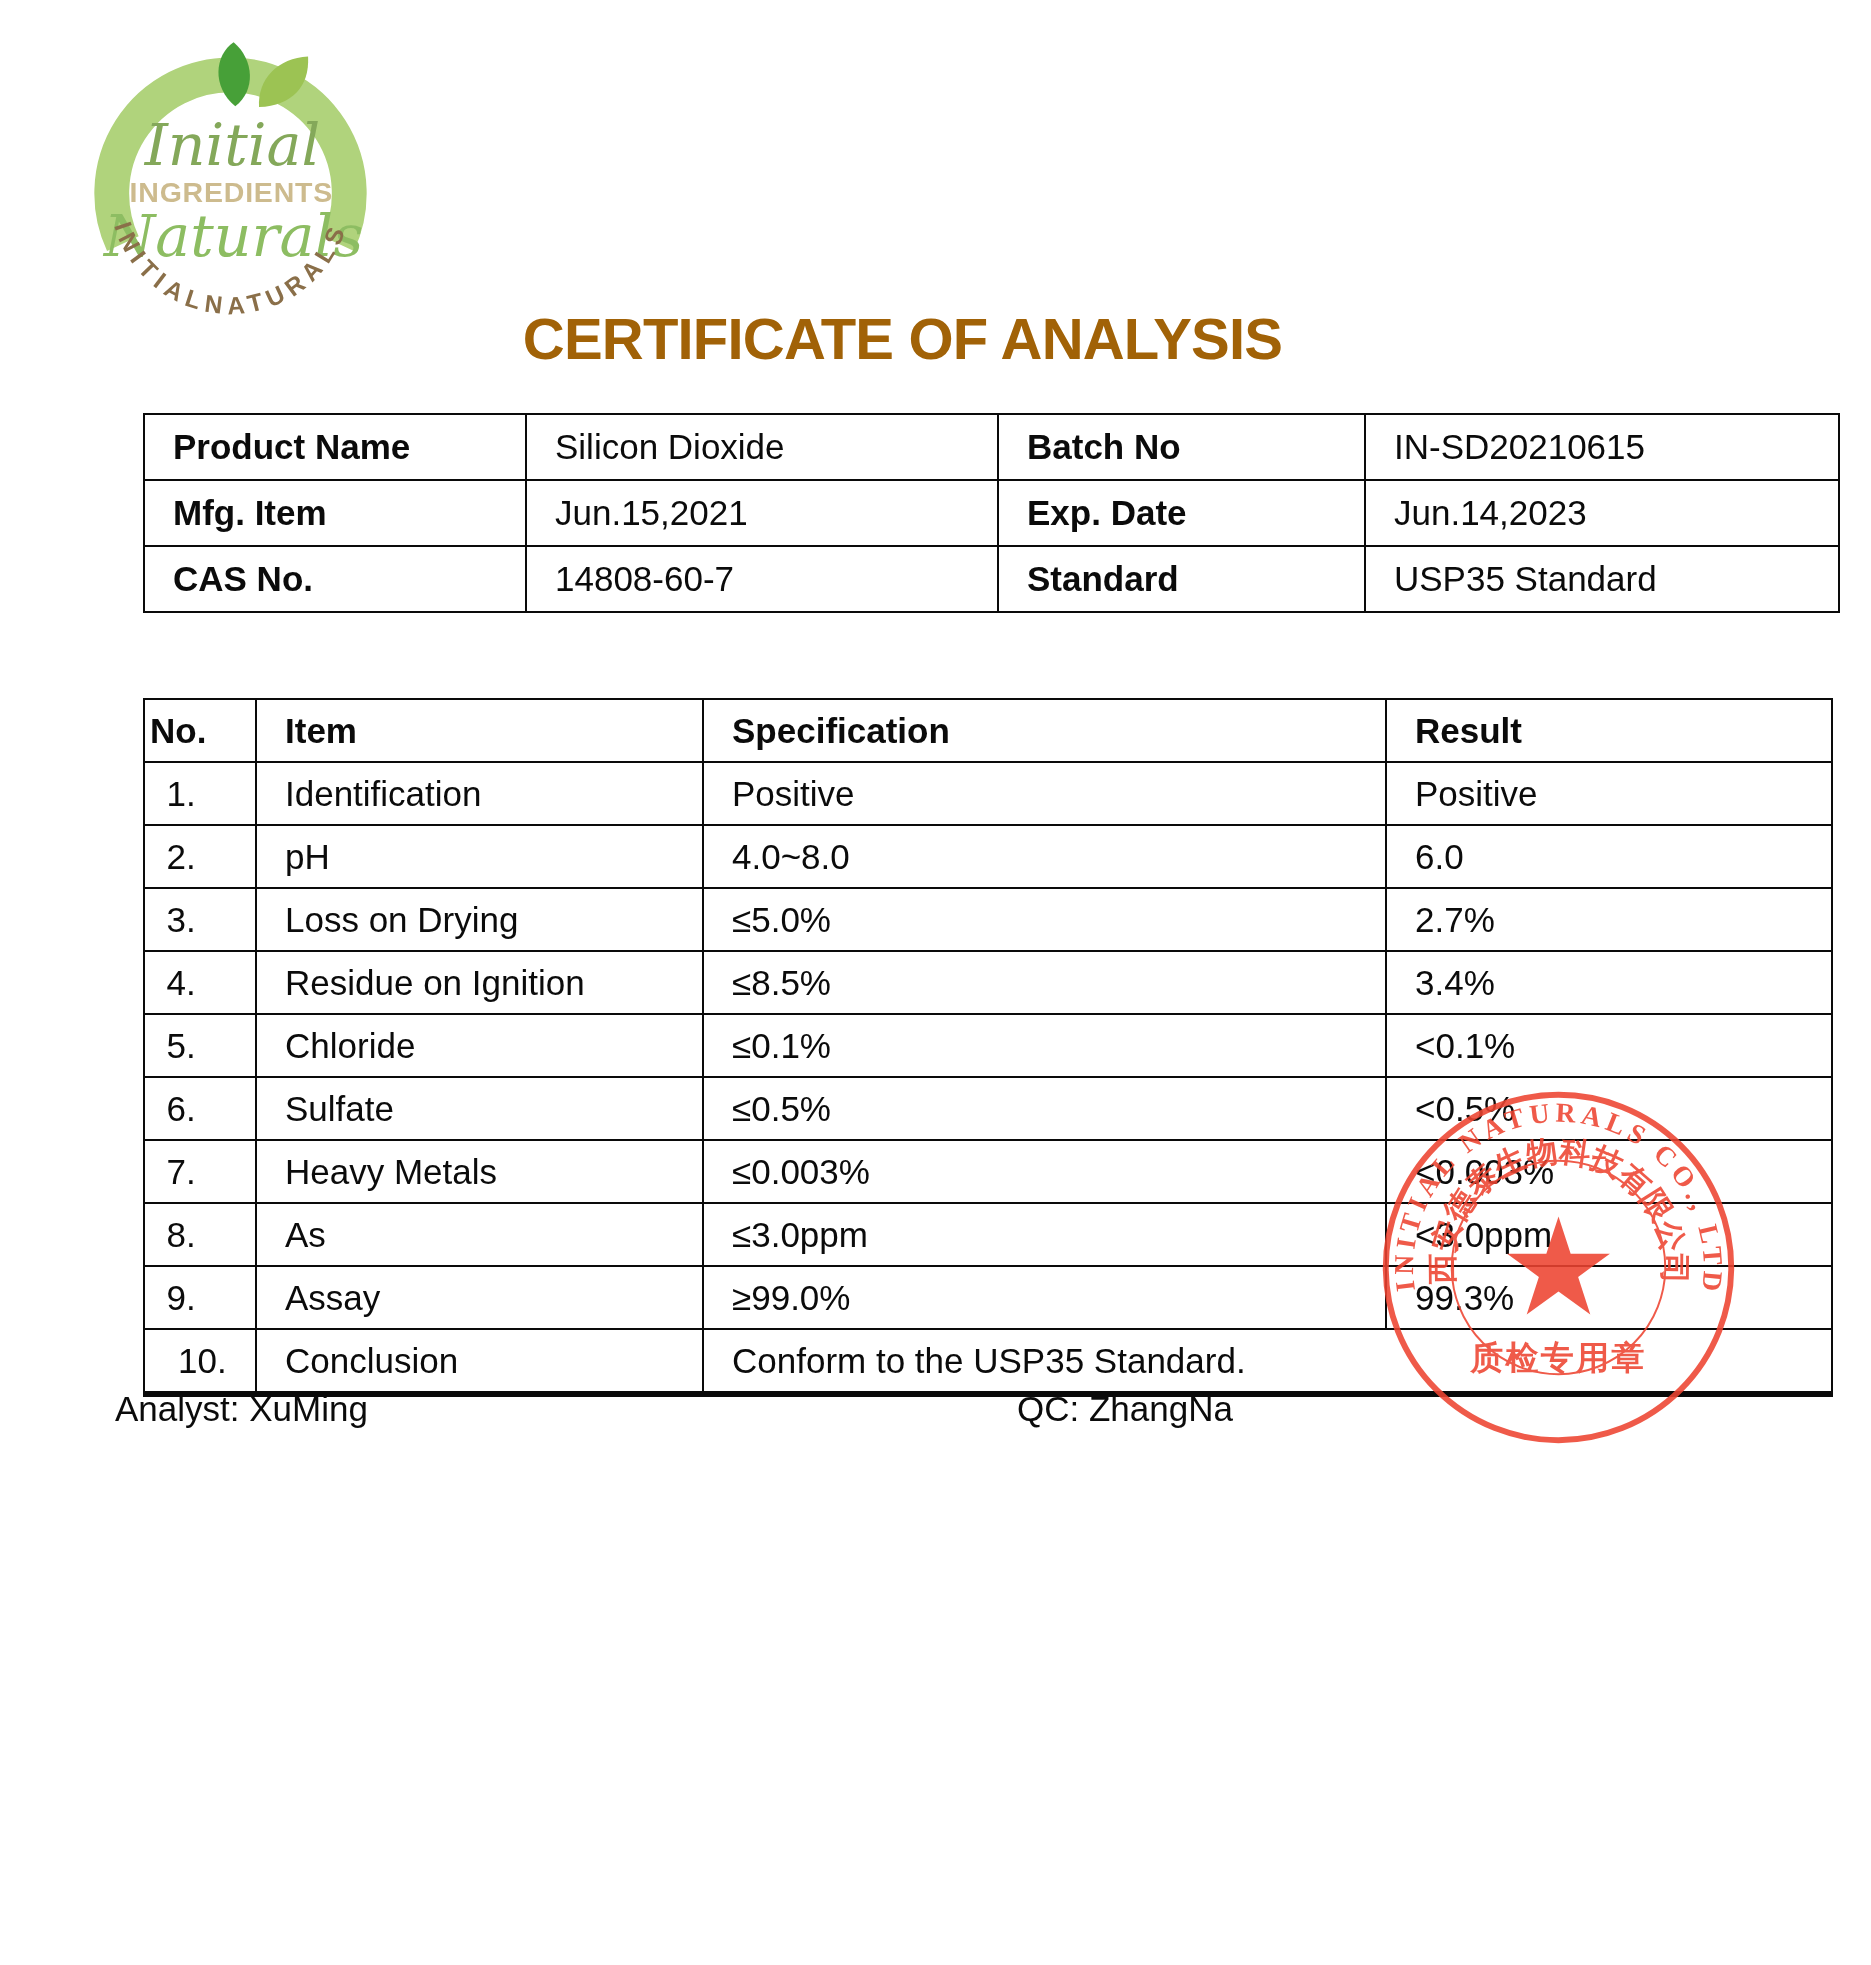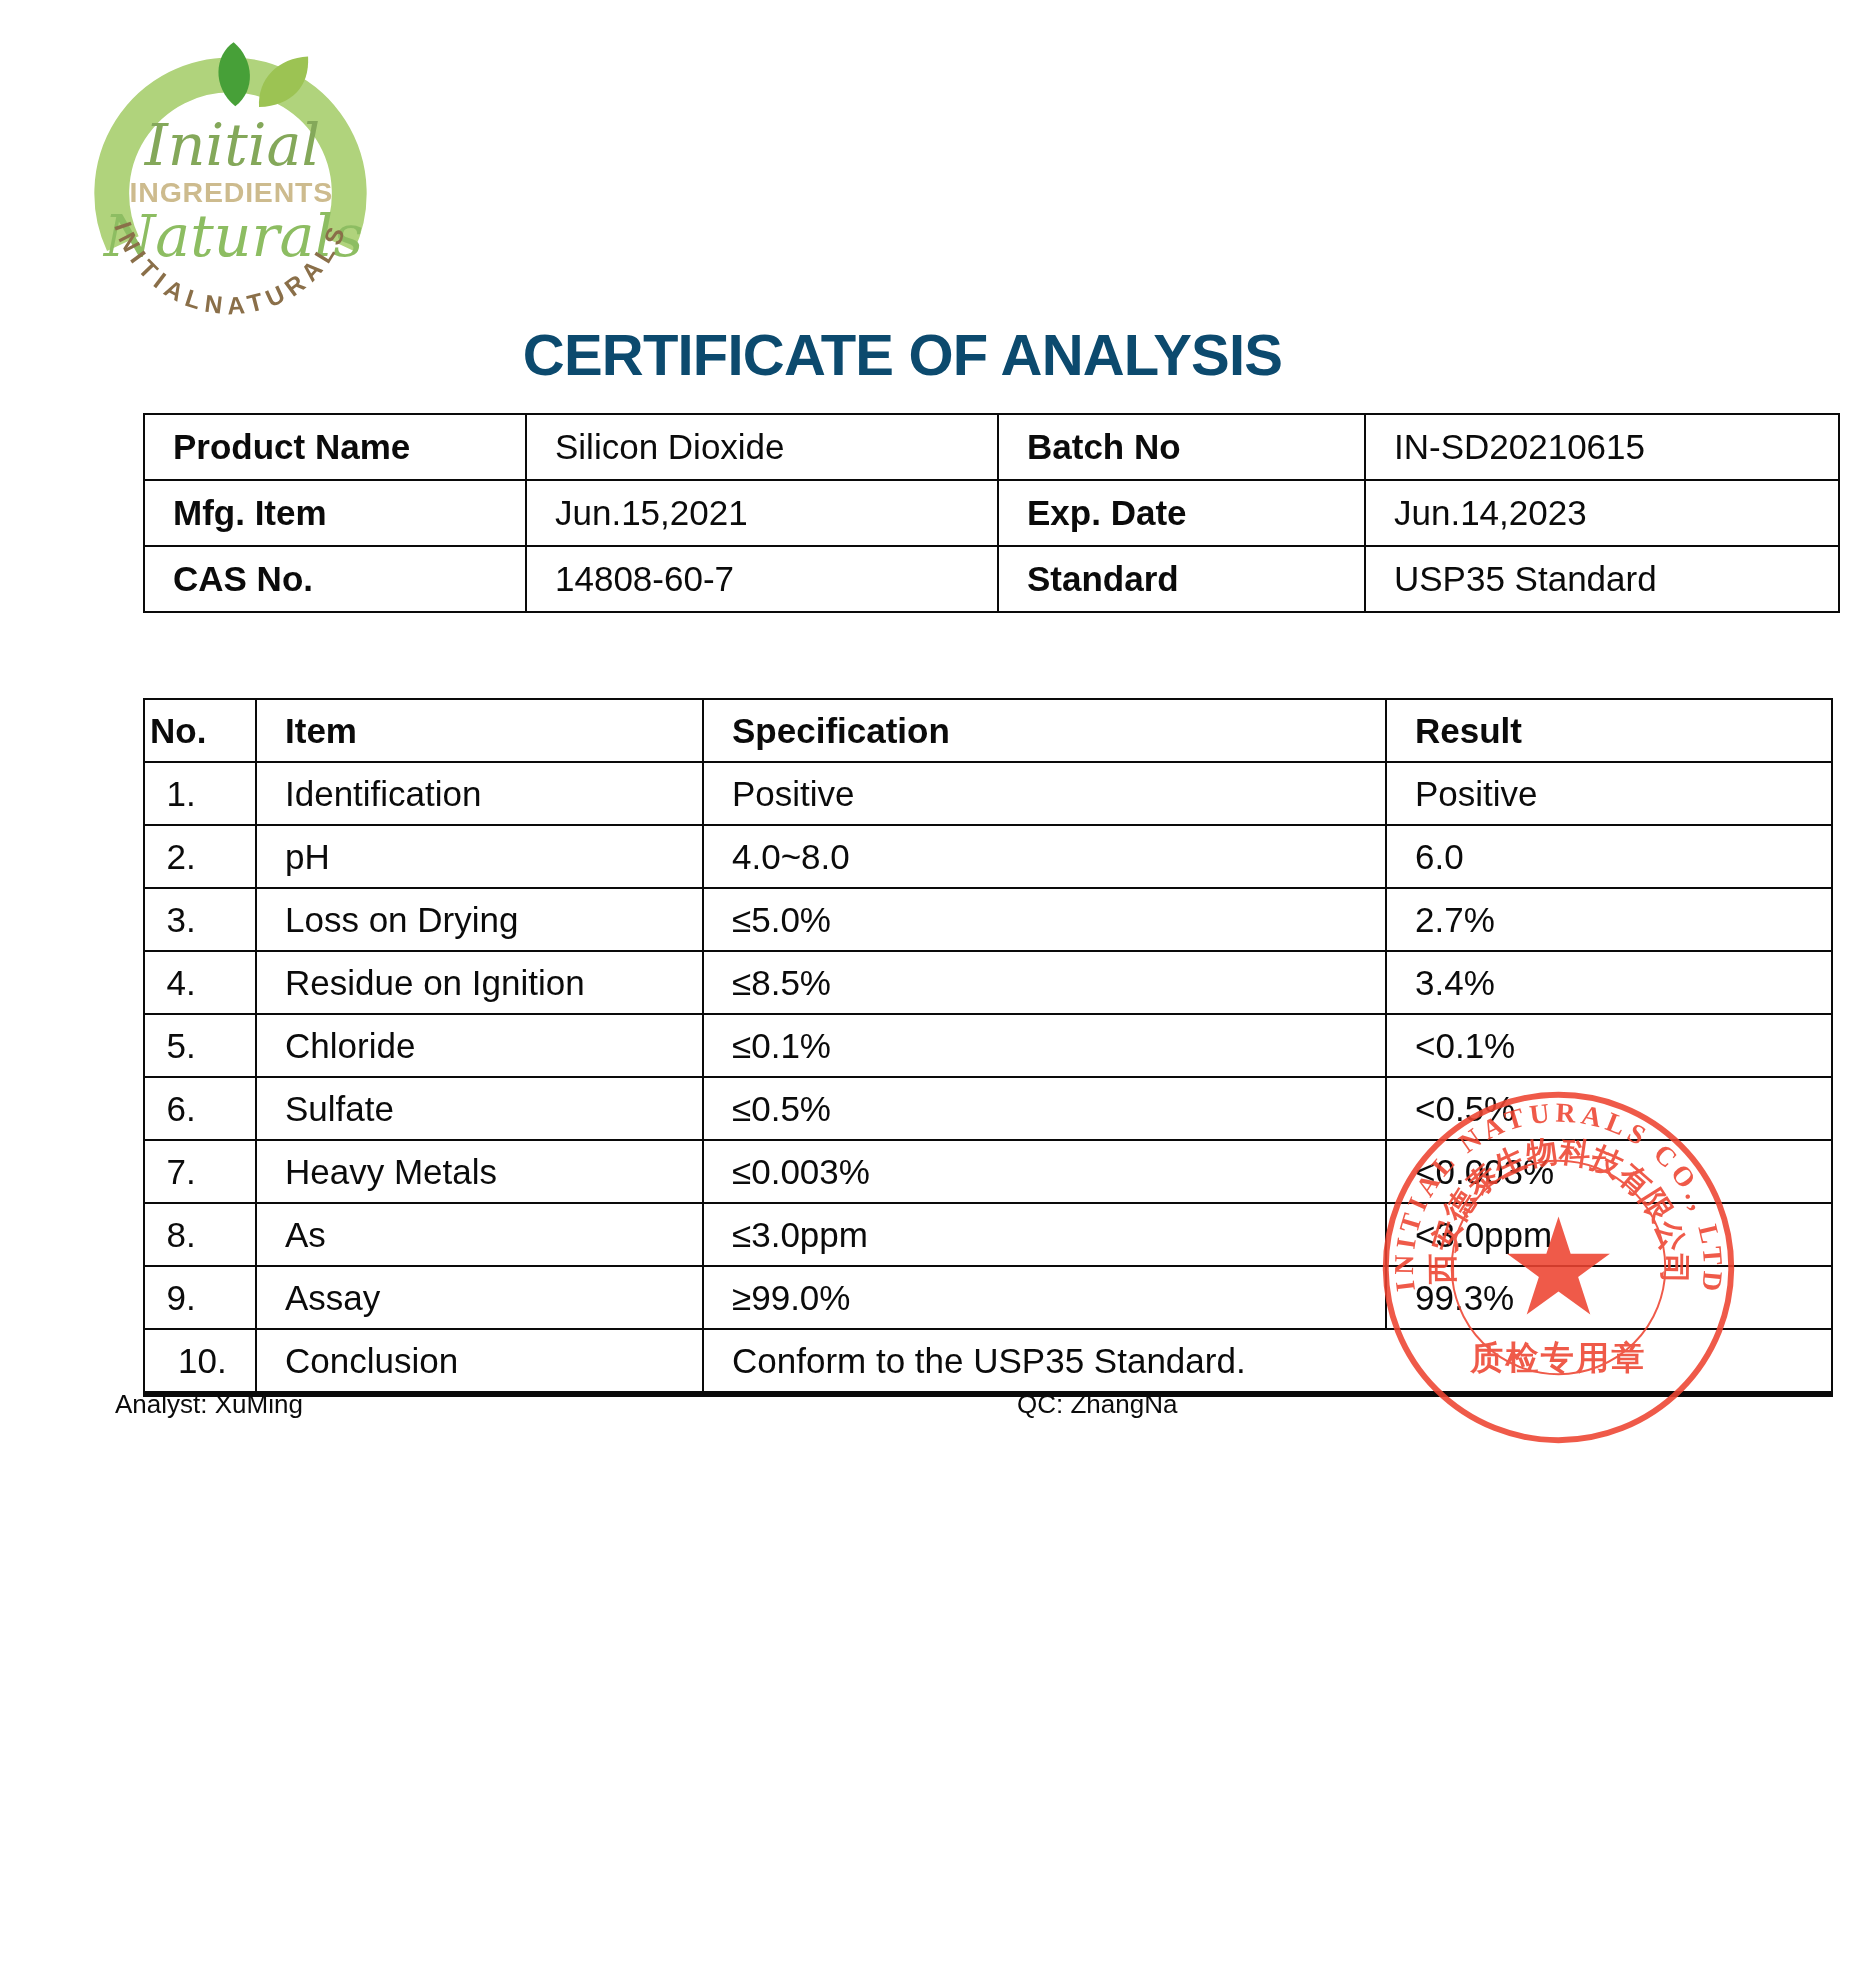--- a/index.html
+++ b/index.html
@@ -9,35 +9,35 @@
     background:#ffffff;
     font-family:"Liberation Sans", sans-serif;
     color:#0b0b0b;
     overflow:hidden;
   }
   
   #logo{position:absolute;left:88px;top:39px;width:285px;height:291px;}
   .logo-script{font-family:"DejaVu Serif", serif;font-style:italic;}
   
   #title{
-    position:absolute;left:0;top:321px;width:1805px;
-    text-align:center;font-size:58px;font-weight:700;letter-spacing:-0.8px;color:#0c4a6e;
+    position:absolute;left:0;top:305px;width:1805px;
+    text-align:center;font-size:58px;font-weight:700;letter-spacing:-0.8px;color:#a16207;
   }
   
   table{border-collapse:collapse;table-layout:fixed;position:absolute;background:transparent;margin-left:47px;}
   td,th{border:2.4px solid #0a0a0a;vertical-align:middle;font-size:35px;padding:0 0 0 28px;text-align:left;overflow:hidden;white-space:nowrap;}
   #info-table{left:96px;top:413px;width:1696px;}
   #info-table td{height:64px;}
   .lbl{font-weight:700;}
   #results-table{left:96px;top:698px;width:1688px;}
   #results-table td,#results-table th{height:61px;}
   #results-table th{font-weight:700;}
   #results-table tr.thick td{border-bottom-width:6.3px;}
   
-  .sig{position:absolute;top:1389px;font-size:26px;color:#0b0b0b;}
+  .sig{position:absolute;top:1389px;font-size:35px;color:#0b0b0b;}
   #sig-analyst{left:115px;}
   #sig-qc{left:1017px;text-align:right;}
   
   #stamp{position:absolute;left:1374px;top:1083px;width:369px;height:369px;opacity:.88;pointer-events:none;}
 </style>
 </head>
 <body>
 
 <div id="page">
 

